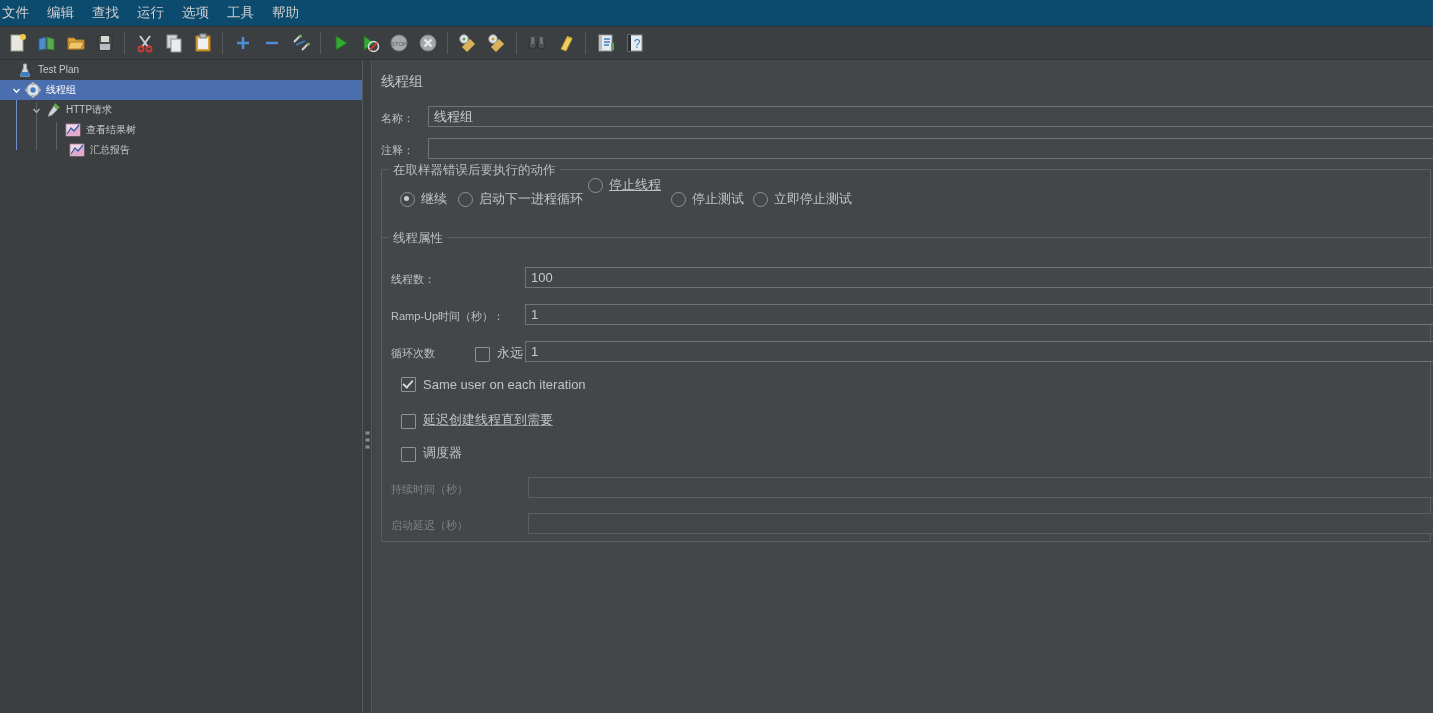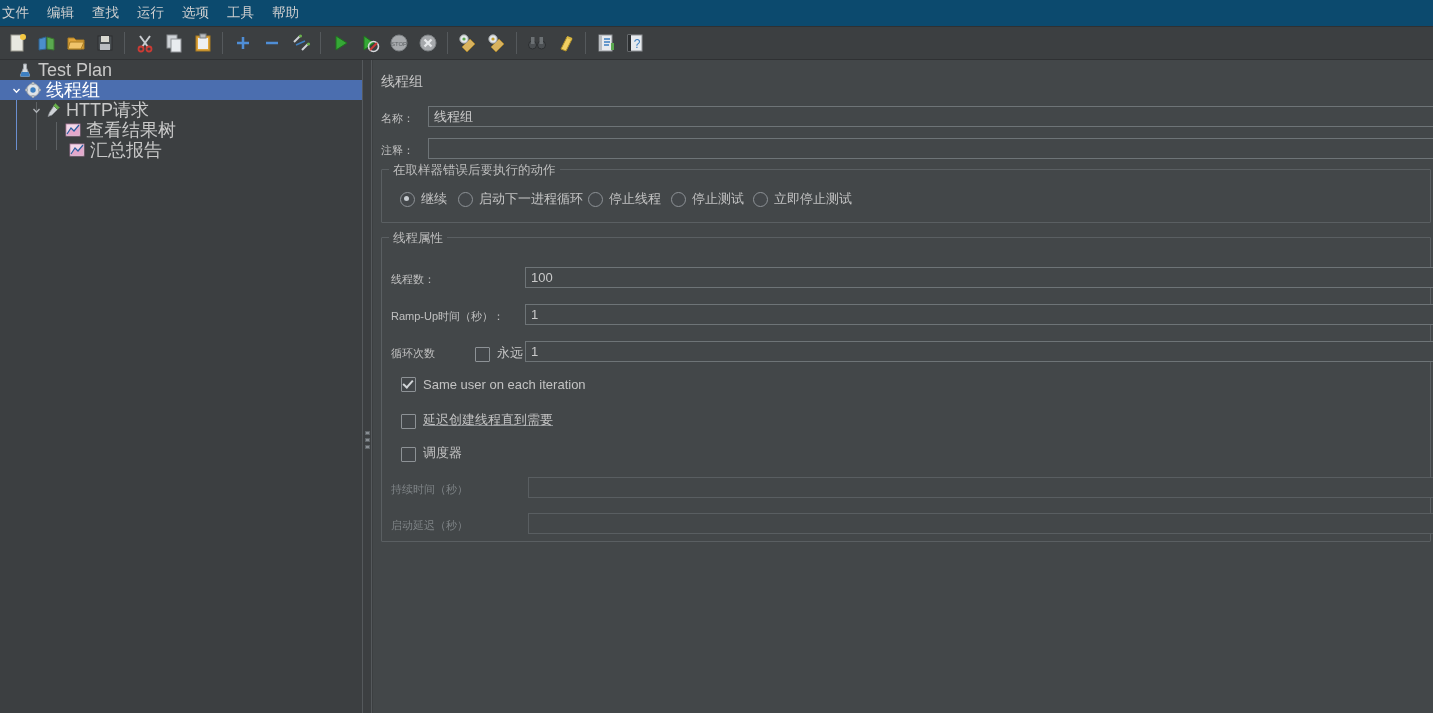--- a/index.html
+++ b/index.html
@@ -101,21 +101,21 @@
     box-shadow: inset 0 0 0 1px #5e6468;
   }
 
   
   .tree-row {
     position: relative;
     height: 20px;
     display: flex;
     align-items: center;
     white-space: nowrap;
-    font-size: 18px;
+    font-size: 10px;
     color: #c8c8c8;
   }
   .tree-row.selected {
     background: #4b6eaf;
     color: #ffffff;
   }
   .tree-toggle {
     width: 16px;
     display: flex;
     align-items: center;
@@ -528,33 +528,33 @@
   <div class="right-panel">
 
     <div class="panel-title">线程组</div>
 
     <div class="field-label" style="left:8px; top:49px;">名称：</div>
     <input class="text-field" style="left: 55px; top: 46px; width: 1060px;" value="线程组">
 
     <div class="field-label" style="left:8px; top:81px;">注释：</div>
     <input class="text-field" style="left: 55px; top: 78px; width: 1060px;" value="">
 
-    <div class="groupbox" style="left:8px; top:109px; width:1050px; height:54px;">
+    <div class="groupbox" style="left:8px; top:109px; width:1050px; height:69px;">
       <div class="groupbox-title">在取样器错误后要执行的动作</div>
     </div>
 
     <div class="radio-item" style="left:27px; top:130px;">
       <div class="radio-mark checked"></div>
       <div class="radio-label">继续</div>
     </div>
     <div class="radio-item" style="left:85px; top:130px;">
       <div class="radio-mark"></div>
       <div class="radio-label">启动下一进程循环</div>
     </div>
-    <div class="radio-item" style="left:215px; top:130px;">
+    <div class="radio-item" style="left:215px; top:116px;text-decoration:underline;">
       <div class="radio-mark"></div>
       <div class="radio-label">停止线程</div>
     </div>
     <div class="radio-item" style="left:298px; top:130px;">
       <div class="radio-mark"></div>
       <div class="radio-label">停止测试</div>
     </div>
     <div class="radio-item" style="left:380px; top:130px;">
       <div class="radio-mark"></div>
       <div class="radio-label">立即停止测试</div>

